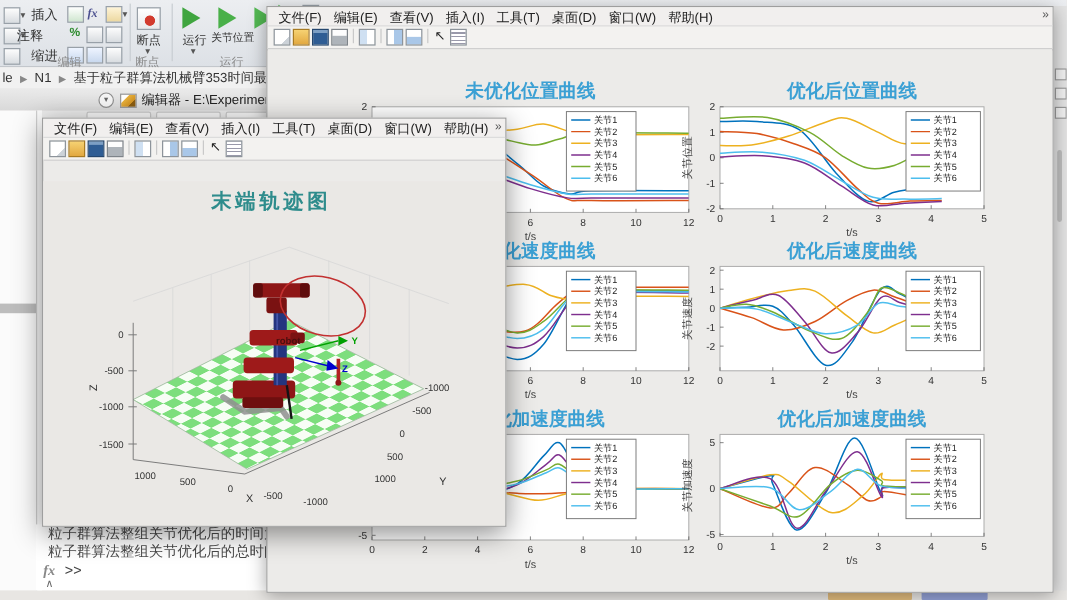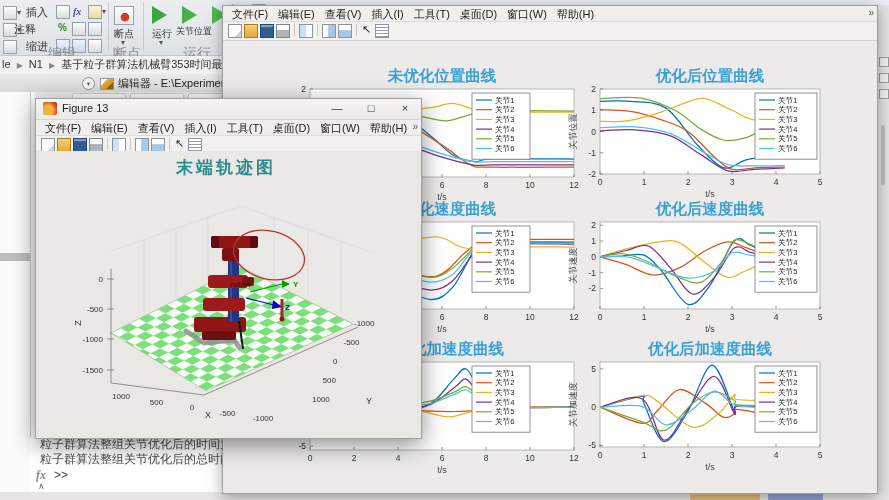--- a/index.html
+++ b/index.html
@@ -1,21 +1,21 @@
 <!DOCTYPE html>
 <html><head>
 <meta charset="utf-8">
 <style>
   html,body{margin:0;padding:0;}
   body{width:889px;height:500px;overflow:hidden;font-family:"Liberation Sans",sans-serif;background:#e8e6e3;}
   .screen{position:relative;width:889px;height:500px;overflow:hidden;}
   
   .ribbon{position:absolute;left:0;top:0;width:889px;height:55px;background:linear-gradient(#eceef1,#dde1e6);border-bottom:1px solid #c3c7cc;}
   .rlbl{position:absolute;font-size:11px;color:#333;}
-  .rsec{position:absolute;top:45px;font-size:14px;color:#8a8a8a;}
+  .rsec{position:absolute;top:45px;font-size:10px;color:#8a8a8a;}
   .rdiv{position:absolute;top:3px;width:1px;height:48px;background:#c8ccd1;}
   .mi12{position:absolute;width:12px;height:12px;border:1px solid #98a0a8;background:linear-gradient(#fdfdfd,#d8dce0);}
   .caret{position:absolute;font-size:8px;color:#555;}
   .run-tri{position:absolute;width:0;height:0;border-left:15px solid #3fa53f;border-top:9px solid transparent;border-bottom:9px solid transparent;}
   .bp-ico{position:absolute;width:18px;height:17px;border:1px solid #98a0a8;background:radial-gradient(circle at 55% 60%, #d23b2e 4px, rgba(0,0,0,0) 4.6px),linear-gradient(#ffffff,#e8eaec);}
   .rsm{position:absolute;font-size:10px;color:#333;text-align:center;}
   .fxico{position:absolute;font-size:10px;font-style:italic;font-weight:bold;color:#4a4f8f;font-family:"Liberation Serif",serif;}
   .pct{position:absolute;font-size:10px;font-weight:bold;color:#2e8b2e;}
   
   .crumbbar{position:absolute;left:0;top:56px;width:222px;height:17px;background:#f1f1f1;border-bottom:1px solid #d8d8d8;font-size:11px;color:#333;white-space:nowrap;overflow:hidden;padding-top:1px;}
@@ -480,27 +480,20 @@
               <text x="555" y="372.40000000000003" font-size="7.6" fill="#222">关节5</text>
               <line x1="536" y1="379.5" x2="552" y2="379.5" stroke="#4DBEEE" stroke-width="1.2"></line>
               <text x="555" y="382.1" font-size="7.6" fill="#222">关节6</text>
             </g>
           </g>
         </svg>
     </div>
   </div>
 
   <div class="figwin fig13">
-    <div class="titlebar">
-      <span class="mlico"></span>
-      <span class="ttxt">Figure 13</span>
-      <span class="winbtn" style="right:76px">—</span>
-      <span class="winbtn" style="right:42px">□</span>
-      <span class="winbtn" style="right:8px">×</span>
-    </div>
     <div class="menubar" id="menu-f13"><span class="mi">文件(F)</span><span class="mi">编辑(E)</span><span class="mi">查看(V)</span><span class="mi">插入(I)</span><span class="mi">工具(T)</span><span class="mi">桌面(D)</span><span class="mi">窗口(W)</span><span class="mi">帮助(H)</span><span class="ovf">»</span></div>
     <div class="toolbar" id="tb-f13"><span class="ti ti-new"></span><span class="ti ti-open"></span><span class="ti ti-save"></span><span class="ti ti-print"></span><span class="ti-sep"></span><span class="ti ti-link"></span><span class="ti-sep"></span><span class="ti ti-pane"></span><span class="ti ti-pane2"></span><span class="ti-sep"></span><span class="ti ti-cursor"></span><span class="ti ti-legend"></span></div>
     <div class="figcanvas">
       <svg id="robot-svg" width="383" height="286">
           <g stroke="#d8d8d8" stroke-width="0.7" fill="none">
             <path d="M75 100 L205 55 L338 102"></path>
             <path d="M108 89 L108 170 M140 78 L140 155 M172 66 L172 135"></path>
             <path d="M238 66 L238 130 M272 78 L272 148 M305 90 L305 162"></path>
           </g>
           <defs>

